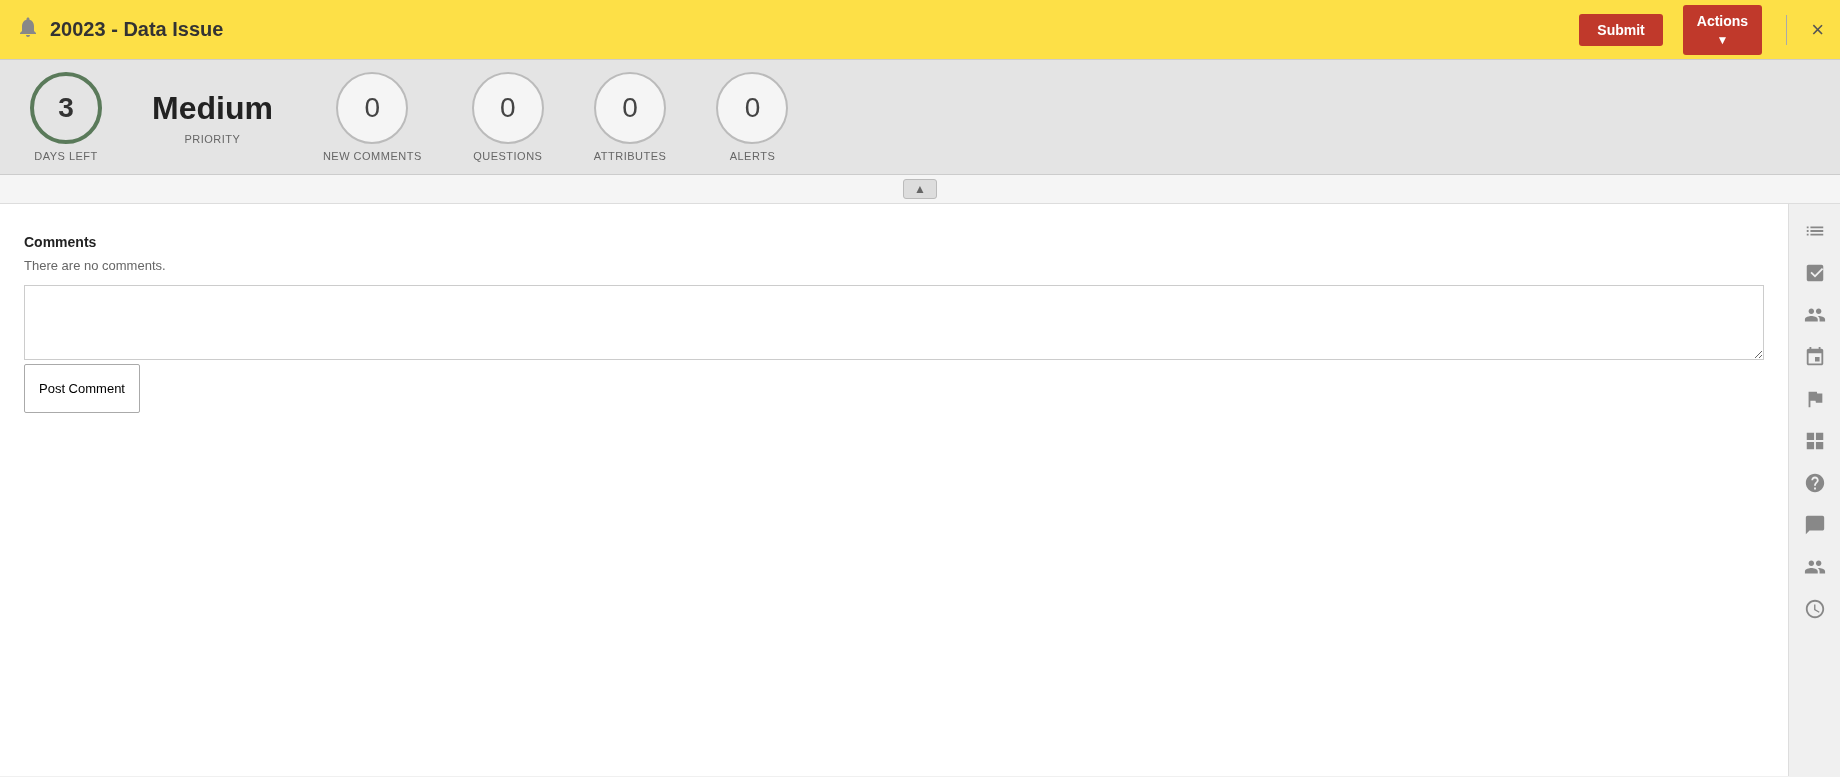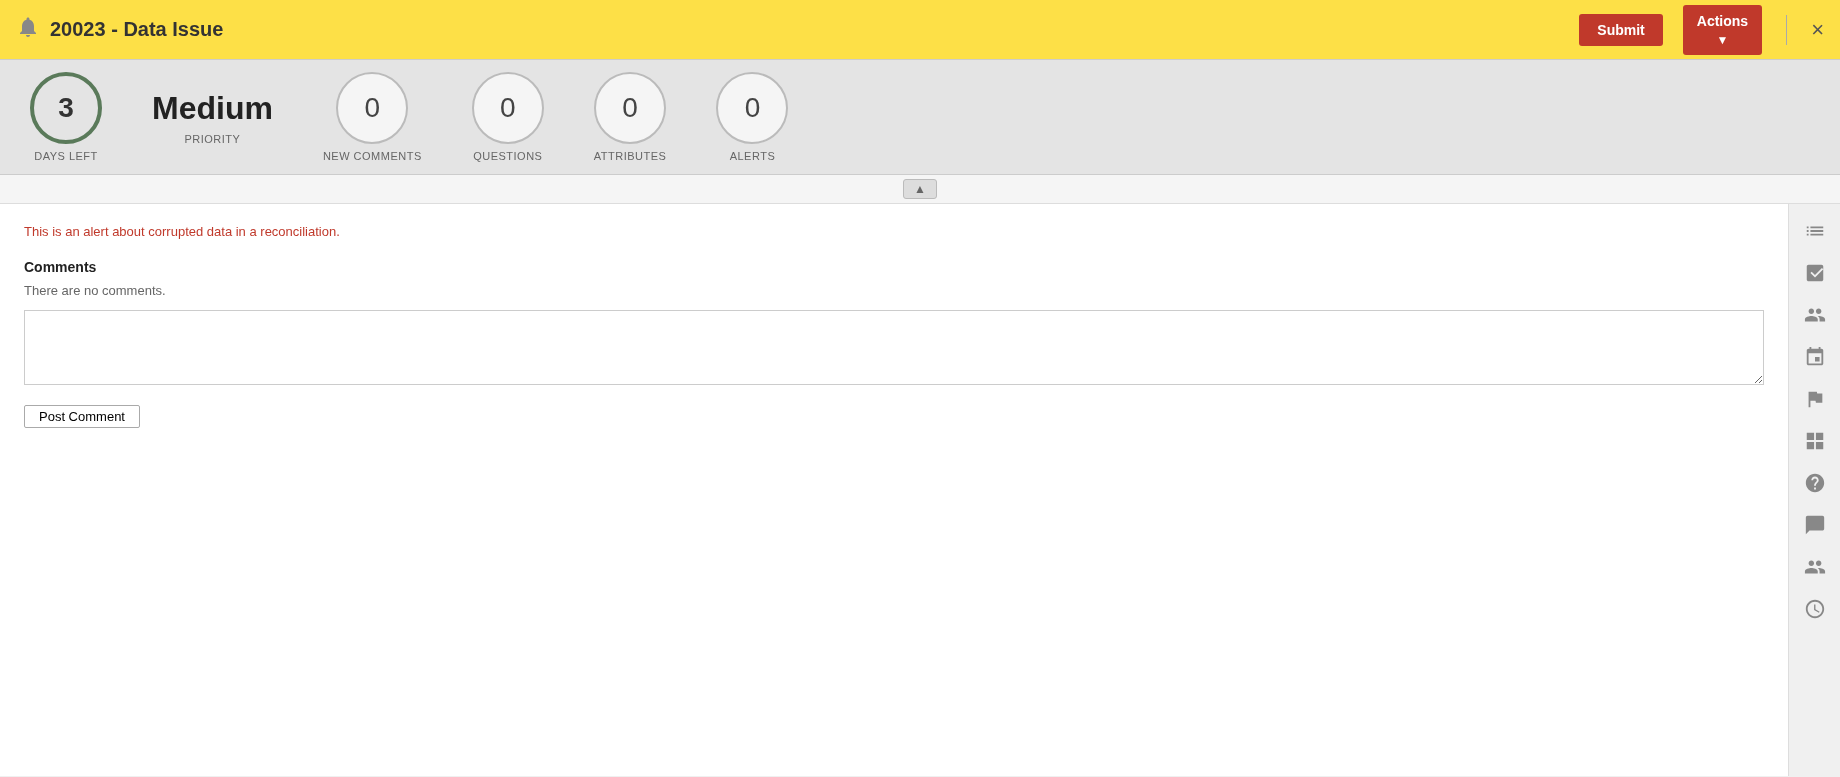--- a/index.html
+++ b/index.html
@@ -201,24 +201,24 @@
     .comment-textarea {
       width: 100%;
       height: 75px;
       border: 1px solid #ccc;
       padding: 8px;
       font-size: 13px;
       resize: vertical;
       outline: none;
     }
     .btn-post-comment {
-      margin-top: 16px;
+      margin-top: 0;
       background: white;
       border: 1px solid #aaa;
-      padding: 3px 14px;
+      padding: 16px 14px;
       font-size: 13px;
       cursor: pointer;
       border-radius: 2px;
     }
 
     
     .right-sidebar {
       width: 52px;
       background: #f0f0f0;
       border-left: 1px solid #ddd;
@@ -311,21 +311,20 @@
   <button class="collapse-btn">
     <span>▲</span>
   </button>
 </div>
 
 <div class="main-layout">
 
   <div class="content-area">
 
     <div>
-      <p class="description-text">This is an alert about corrupted data in a reconciliation.</p>
     </div>
 
     <div class="comments-section">
       <p class="section-title">Comments</p>
       <p class="no-comments">There are no comments.</p>
       <textarea class="comment-textarea" style=""></textarea>
       <br>
       <button class="btn-post-comment">Post Comment</button>
     </div>
 

